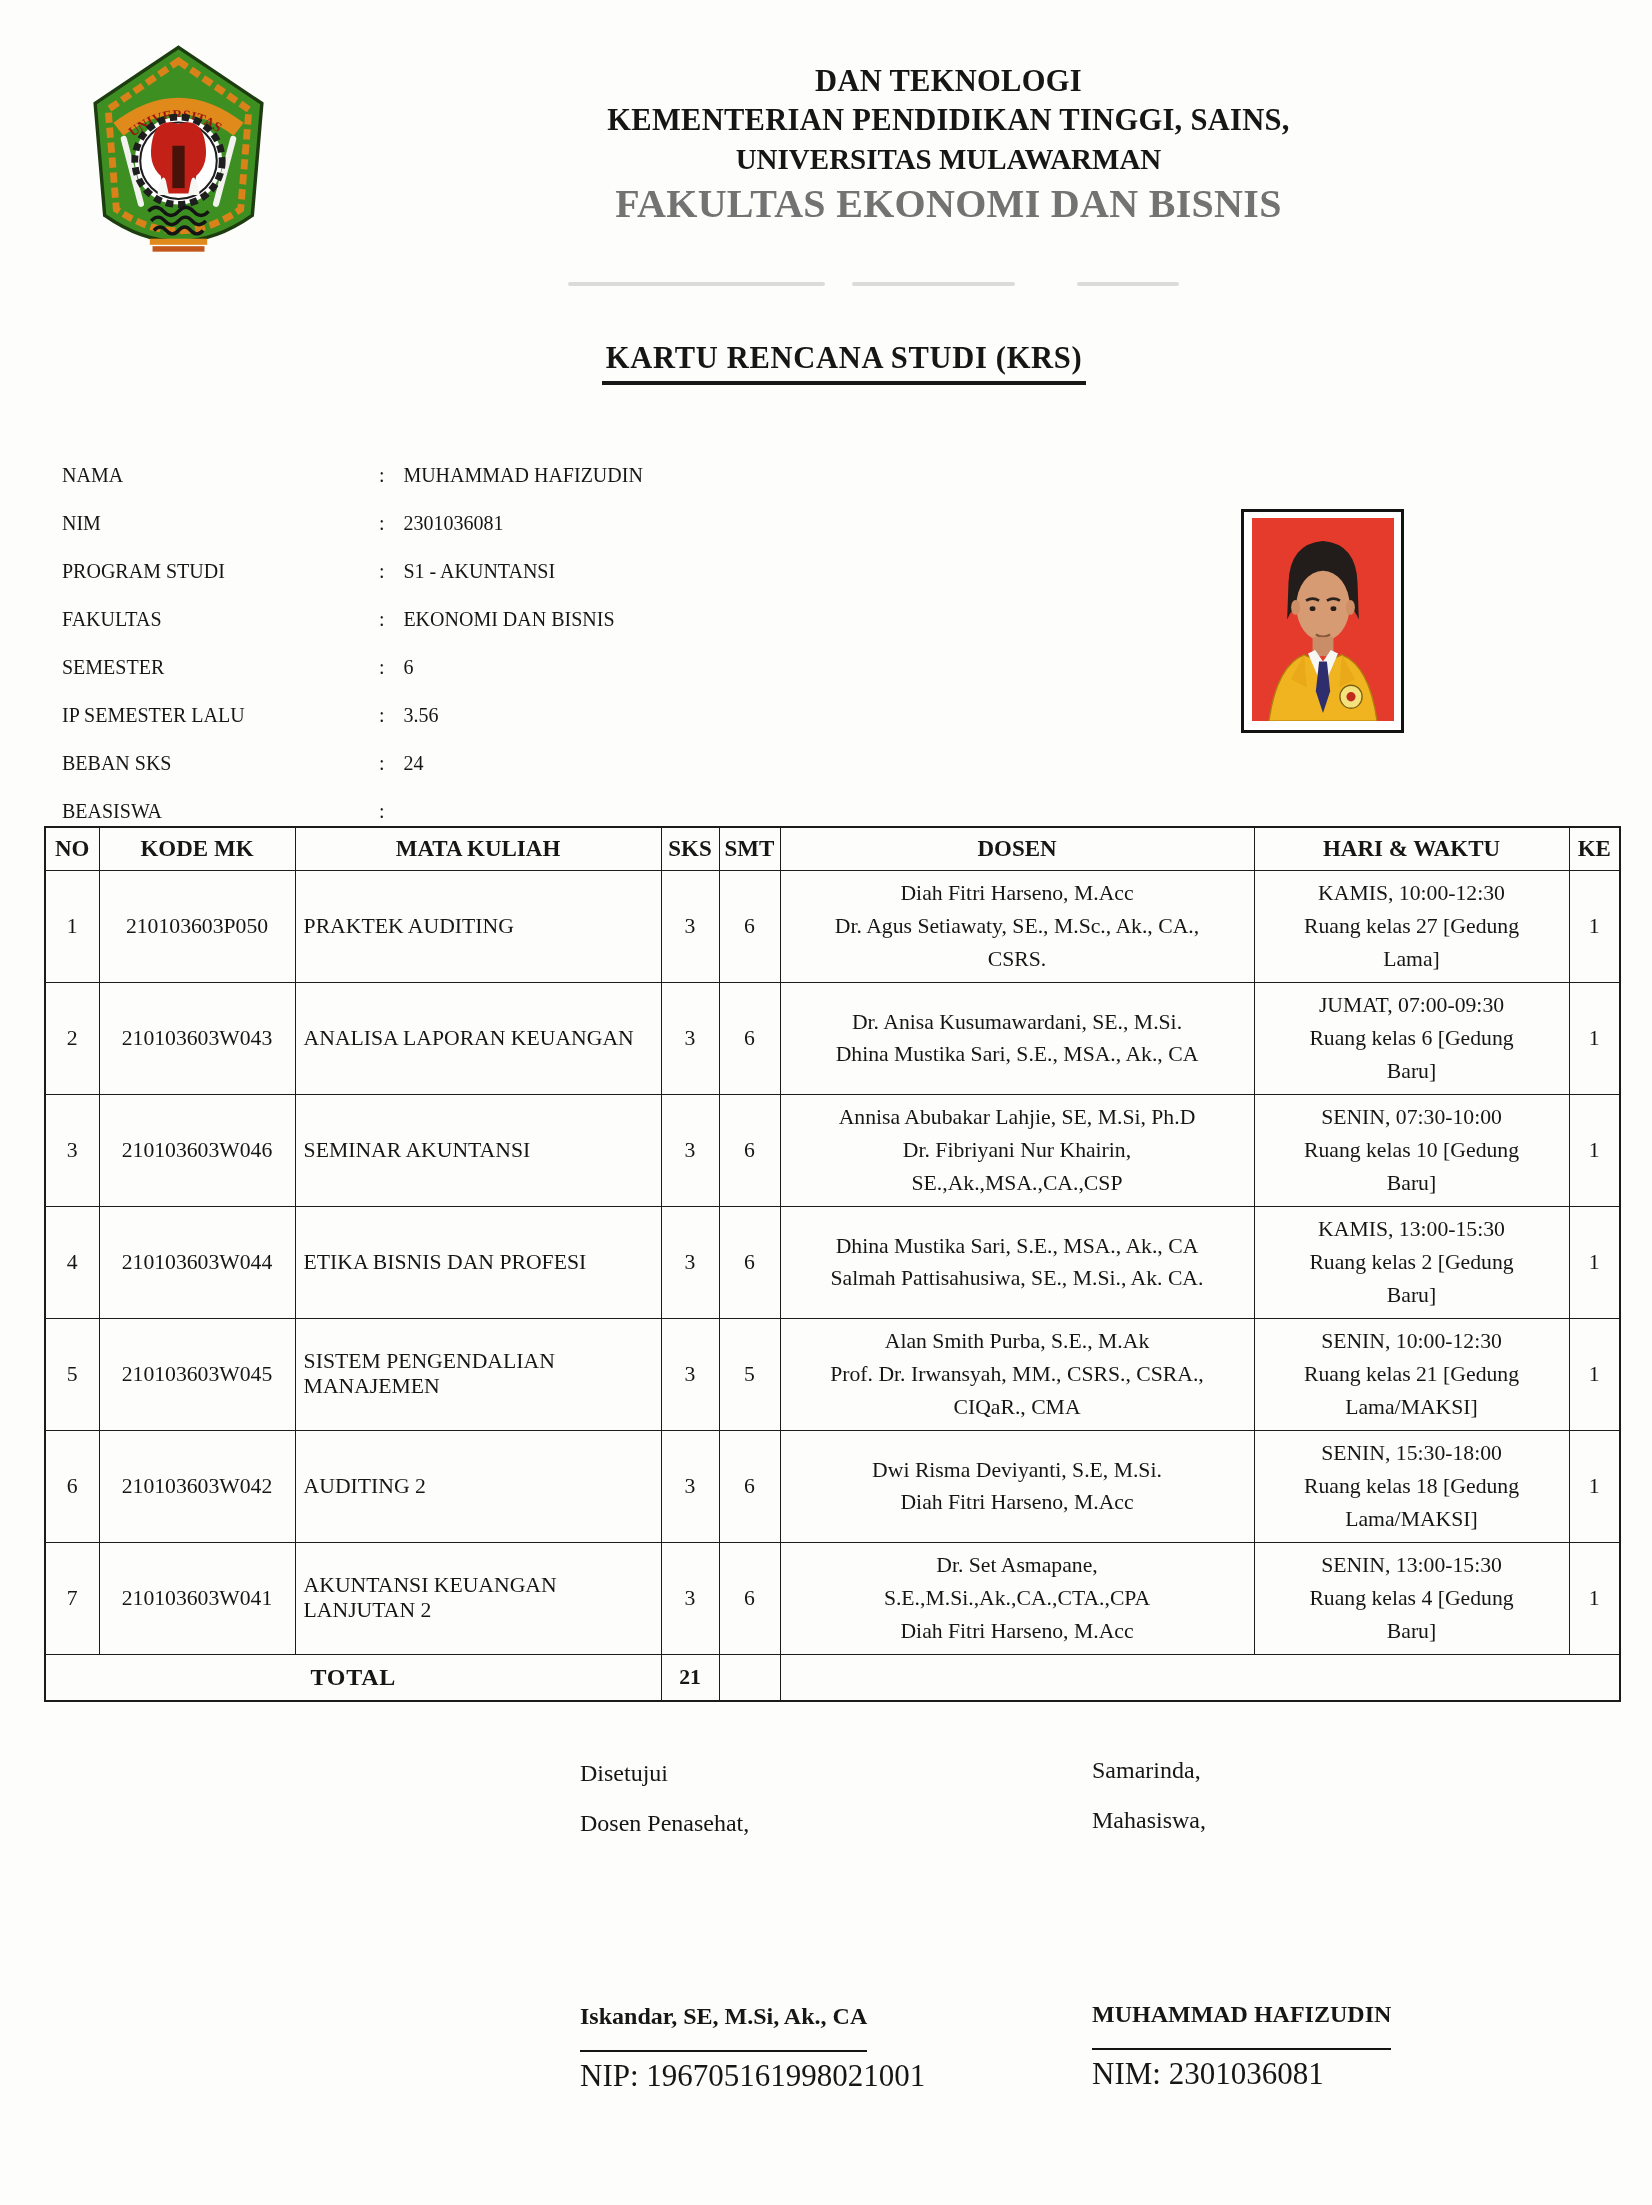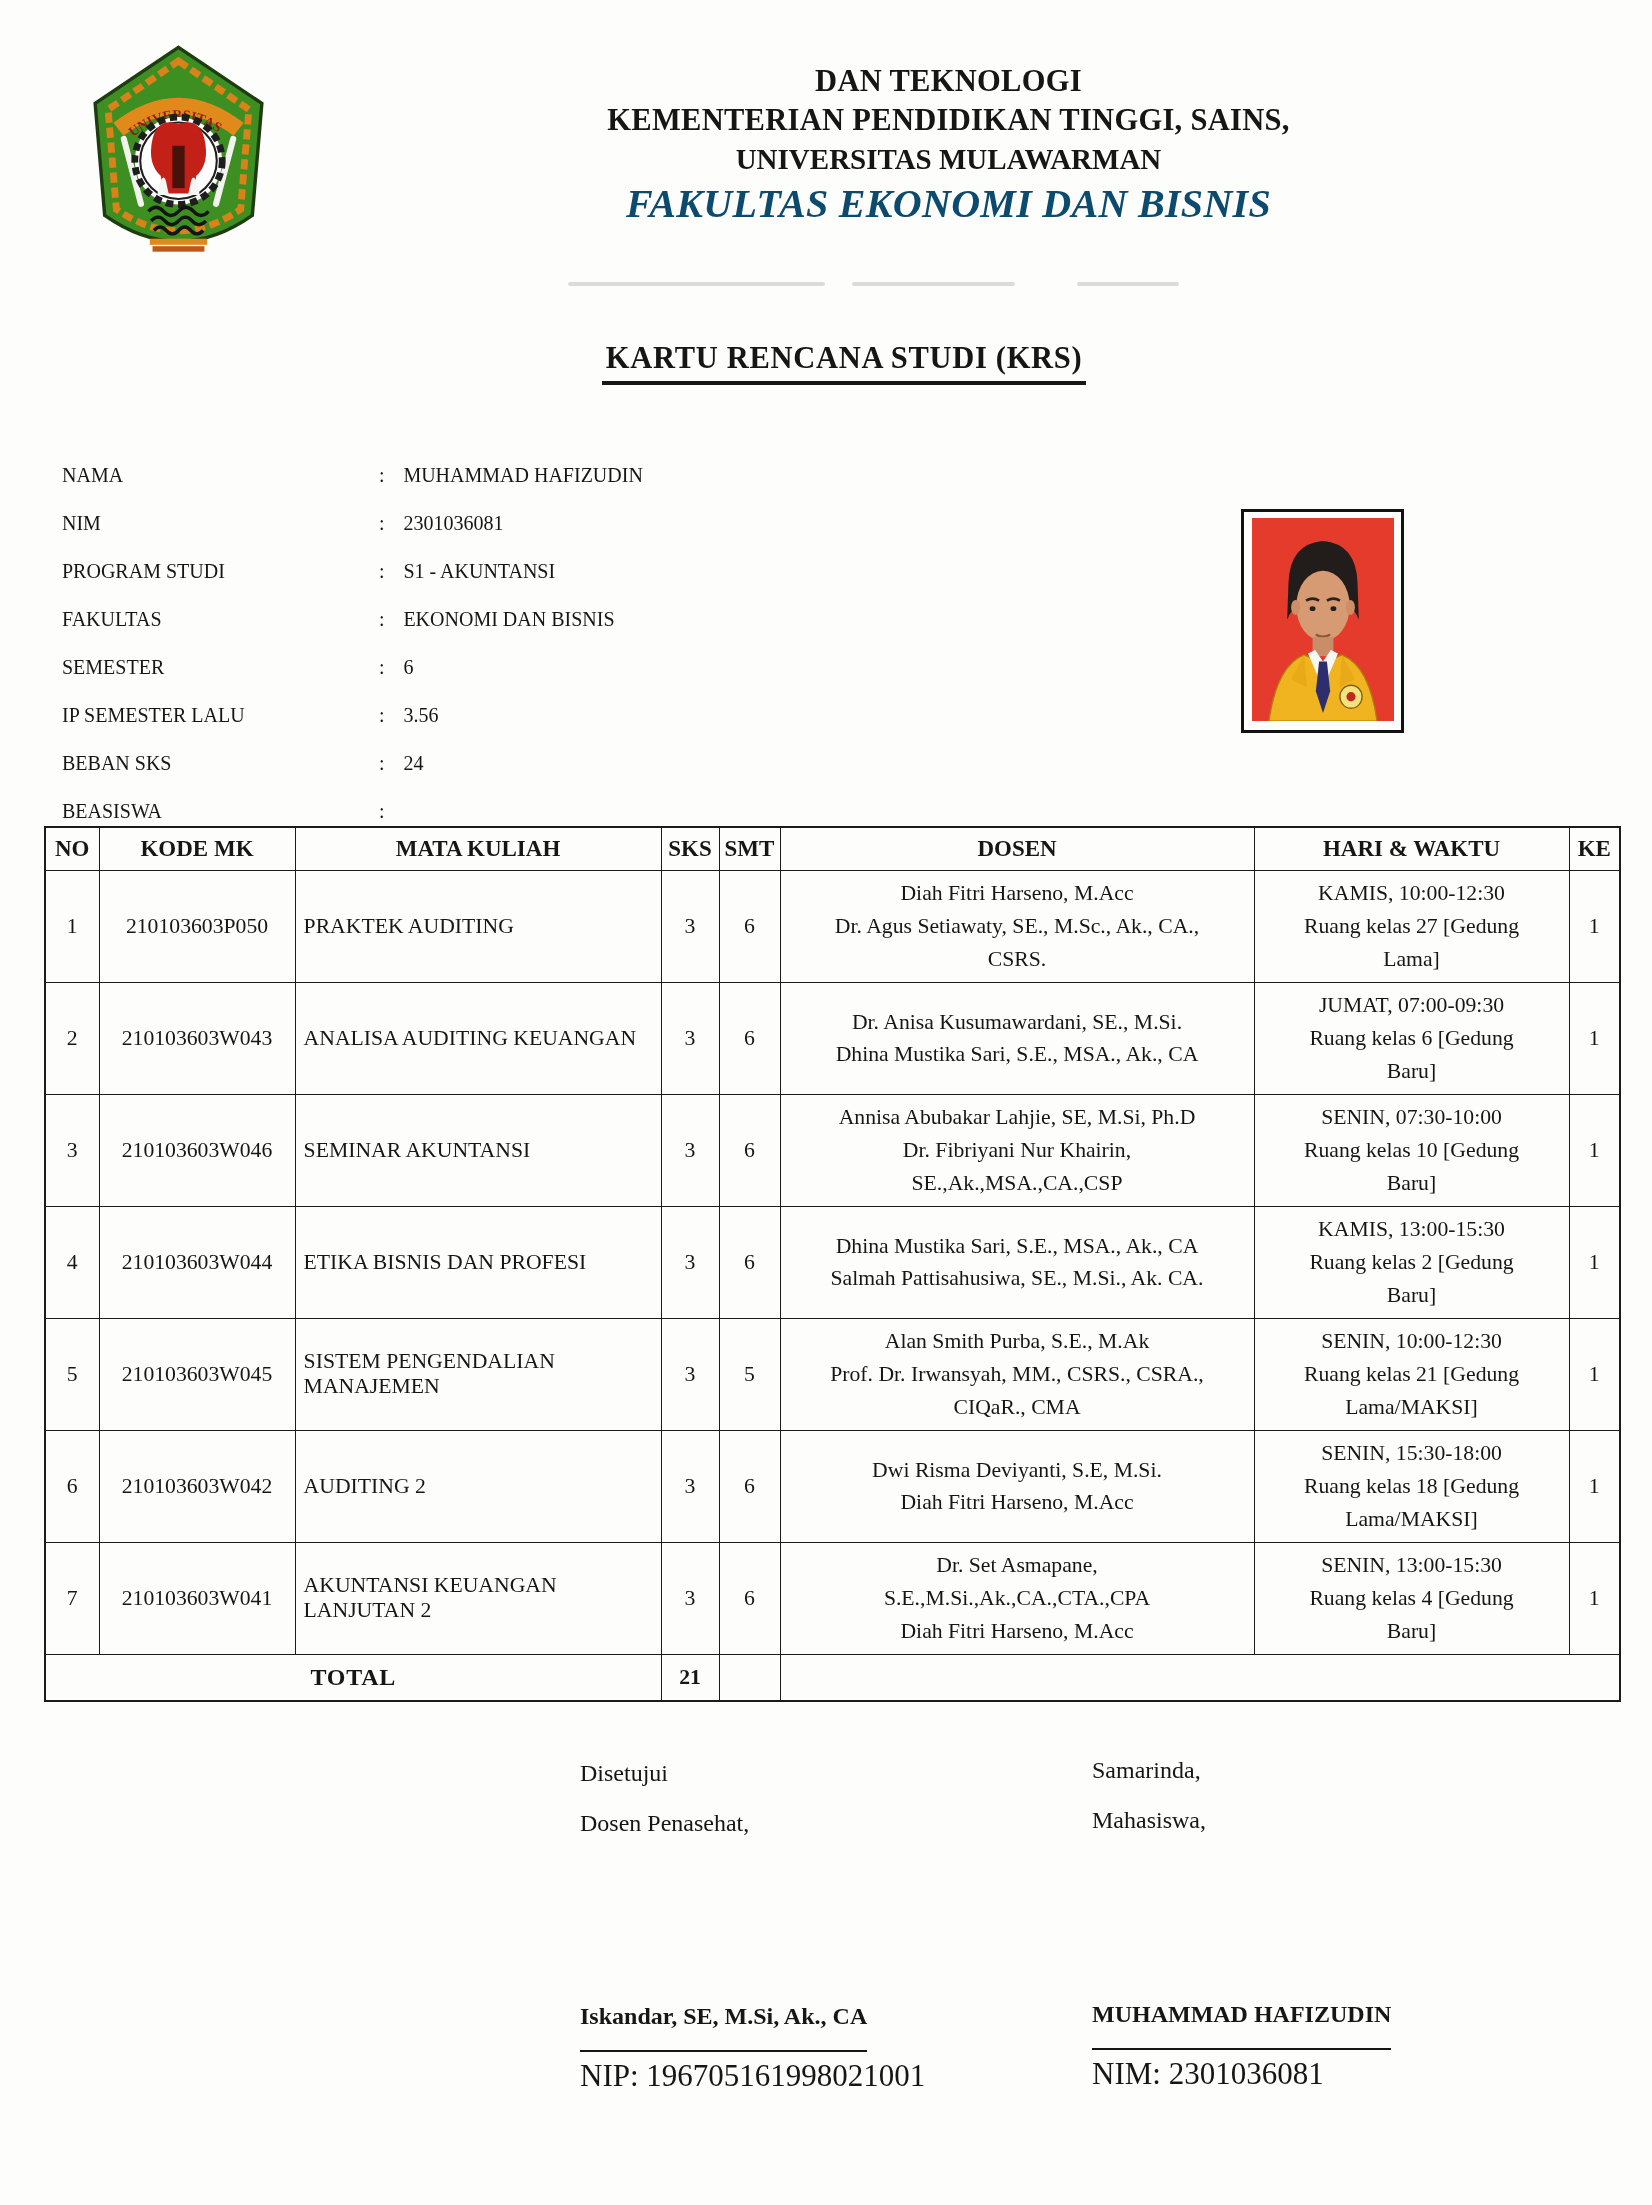--- a/index.html
+++ b/index.html
@@ -89,21 +89,21 @@
       <path d="M114 274 q9 -10 18 0 q9 10 18 0 q9 -10 18 0 q9 10 18 0"></path>
     </g>
     <rect x="108" y="286" width="84" height="9" fill="#e08a1c"></rect>
     <rect x="112" y="297" width="76" height="8" fill="#c3561a"></rect>
   </svg>
 
   <div class="masthead">
     <div class="l-min">DAN TEKNOLOGI</div>
     <div class="l-min">KEMENTERIAN PENDIDIKAN TINGGI, SAINS,</div>
     <div class="l-univ">UNIVERSITAS MULAWARMAN</div>
-    <div class="l-fac" style="color: #0c4a6e; font-style: italic;">FAKULTAS EKONOMI DAN BISNIS</div>
+    <div class="l-fac" style="color: #737373;">FAKULTAS EKONOMI DAN BISNIS</div>
   </div>
   <div class="smudge s1"></div>
   <div class="smudge s2"></div>
   <div class="smudge s3"></div>
 
   <div class="title-wrap">
     <span class="doc-title">KARTU RENCANA STUDI (KRS)</span>
   </div>
 
   <div class="info">
@@ -205,21 +205,21 @@
 Dr. Agus Setiawaty, SE., M.Sc., Ak., CA.,
 CSRS.</td>
         <td class="cpre">KAMIS, 10:00-12:30
 Ruang kelas 27 [Gedung
 Lama]</td>
         <td class="cc">1</td>
       </tr>
       <tr class="course-row">
         <td class="cc">2</td>
         <td class="cc">210103603W043</td>
-        <td class="cl">ANALISA AUDITING KEUANGAN</td>
+        <td class="cl">ANALISA LAPORAN KEUANGAN</td>
         <td class="cc">3</td>
         <td class="cc">6</td>
         <td class="cpre">Dr. Anisa Kusumawardani, SE., M.Si.
 Dhina Mustika Sari, S.E., MSA., Ak., CA</td>
         <td class="cpre">JUMAT, 07:00-09:30
 Ruang kelas 6 [Gedung
 Baru]</td>
         <td class="cc">1</td>
       </tr>
       <tr class="course-row">

